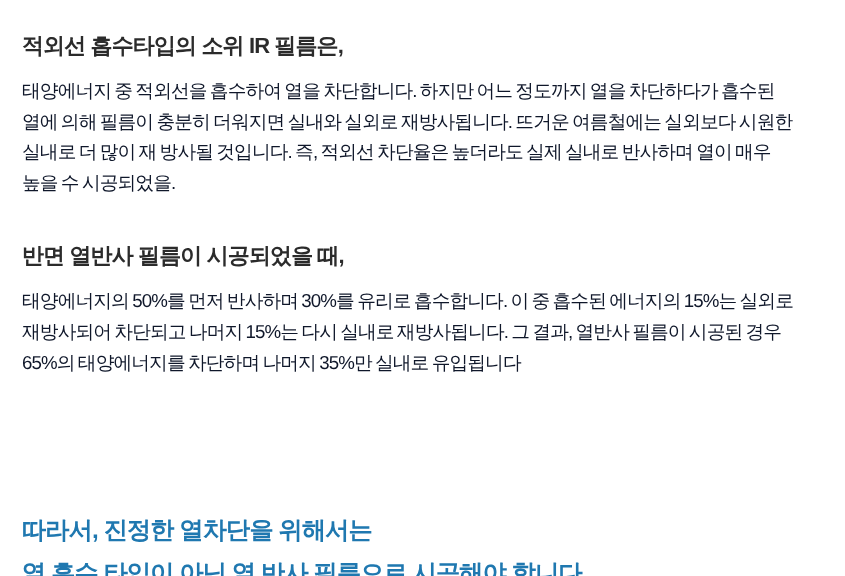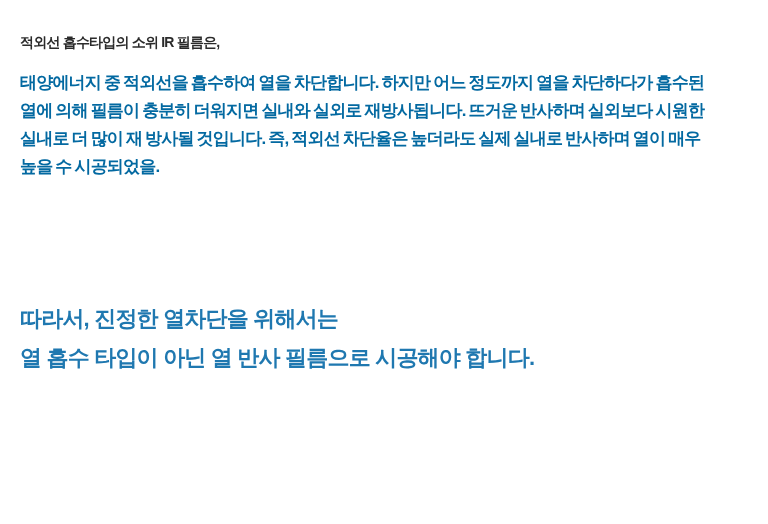--- a/index.html
+++ b/index.html
@@ -15,32 +15,32 @@
   }
   .page {
     box-sizing: border-box;
     width: 768px;
     height: 524px;
     padding: 28px 18px 0 20px;
     background: #ffffff;
   }
   .sec-heading {
     margin: 0;
-    font-size: 14px;
+    font-size: 20px;
     line-height: 28px;
     font-weight: 700;
     color: #2b2b2b;
     letter-spacing: -0.8px;
   }
   .sec-body {
     margin: 13px 0 0 0;
     font-size: 17px;
     line-height: 28px;
-    font-weight: 700;
-    color: #0369a1;
+    font-weight: 400;
+    color: #0f172a;
     letter-spacing: -0.8px;
     word-spacing: -1px;
   }
   .sec-body .line {
     display: block;
     white-space: nowrap;
   }
   .section + .section {
     margin-top: 38px;
   }
@@ -59,25 +59,33 @@
 </style>
 </head>
 <body>
 
 <div class="page">
 
   <div class="section">
     <h1 class="sec-heading">적외선 흡수타입의 소위 IR 필름은,</h1>
     <p class="sec-body">
       <span class="line">태양에너지 중 적외선을 흡수하여 열을 차단합니다. 하지만 어느 정도까지 열을 차단하다가 흡수된</span>
-      <span class="line">열에 의해 필름이 충분히 더워지면 실내와 실외로 재방사됩니다. 뜨거운 반사하며 실외보다 시원한</span>
+      <span class="line">열에 의해 필름이 충분히 더워지면 실내와 실외로 재방사됩니다. 뜨거운 여름철에는 실외보다 시원한</span>
       <span class="line">실내로 더 많이 재 방사될 것입니다. 즉, 적외선 차단율은 높더라도 실제 실내로 반사하며 열이 매우</span>
       <span class="line">높을 수 시공되었을.</span>
     </p>
   </div>
 
+  <div class="section">
+    <h1 class="sec-heading">반면 열반사 필름이 시공되었을 때,</h1>
+    <p class="sec-body">
+      <span class="line">태양에너지의 50%를 먼저 반사하며 30%를 유리로 흡수합니다. 이 중 흡수된 에너지의 15%는 실외로</span>
+      <span class="line">재방사되어 차단되고 나머지 15%는 다시 실내로 재방사됩니다. 그 결과, 열반사 필름이 시공된 경우</span>
+      <span class="line">65%의 태양에너지를 차단하며 나머지 35%만 실내로 유입됩니다</span>
+    </p>
+  </div>
 
   <div class="conclusion">
     <span class="line">따라서, 진정한 열차단을 위해서는</span>
     <span class="line">열 흡수 타입이 아닌 열 반사 필름으로 시공해야 합니다.</span>
   </div>
 
 </div>
 
 </body></html>

